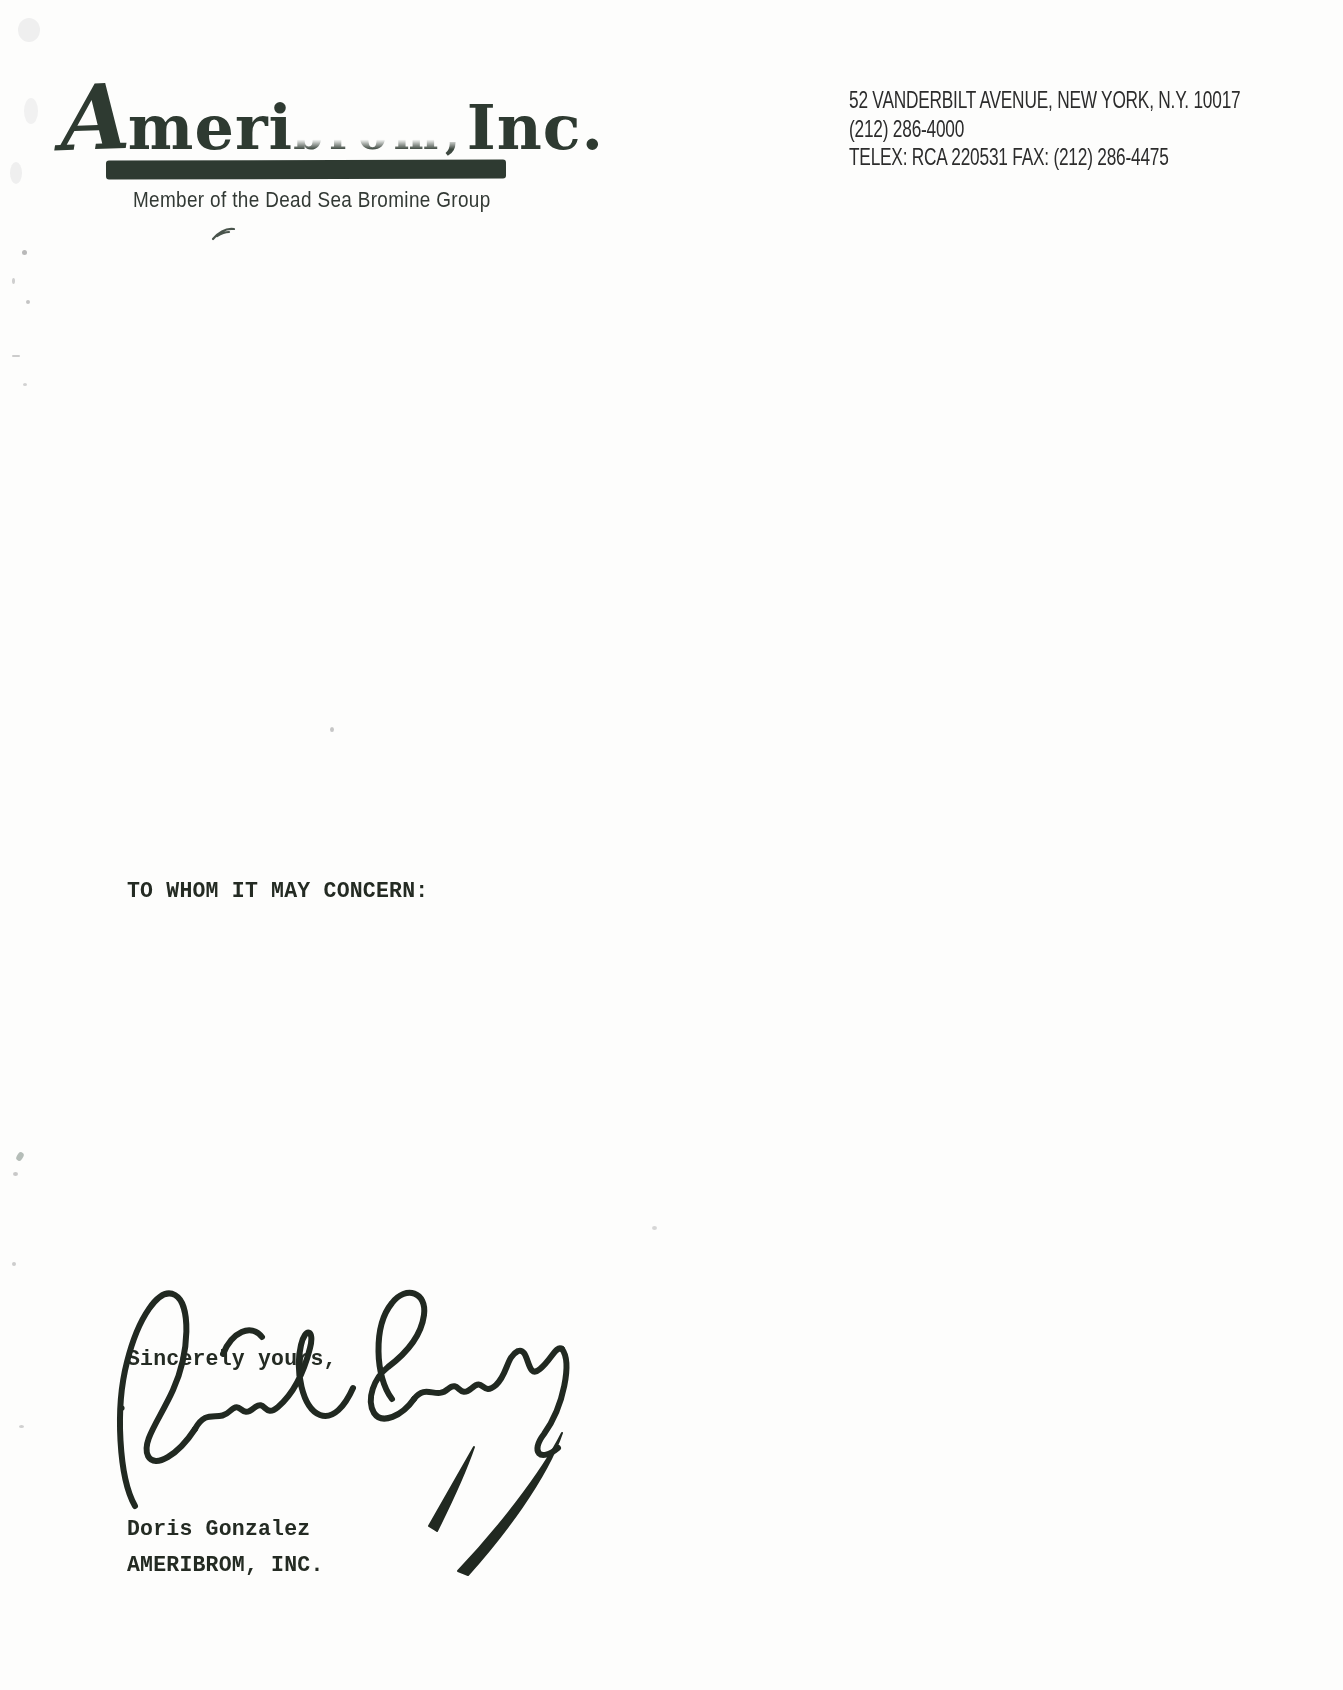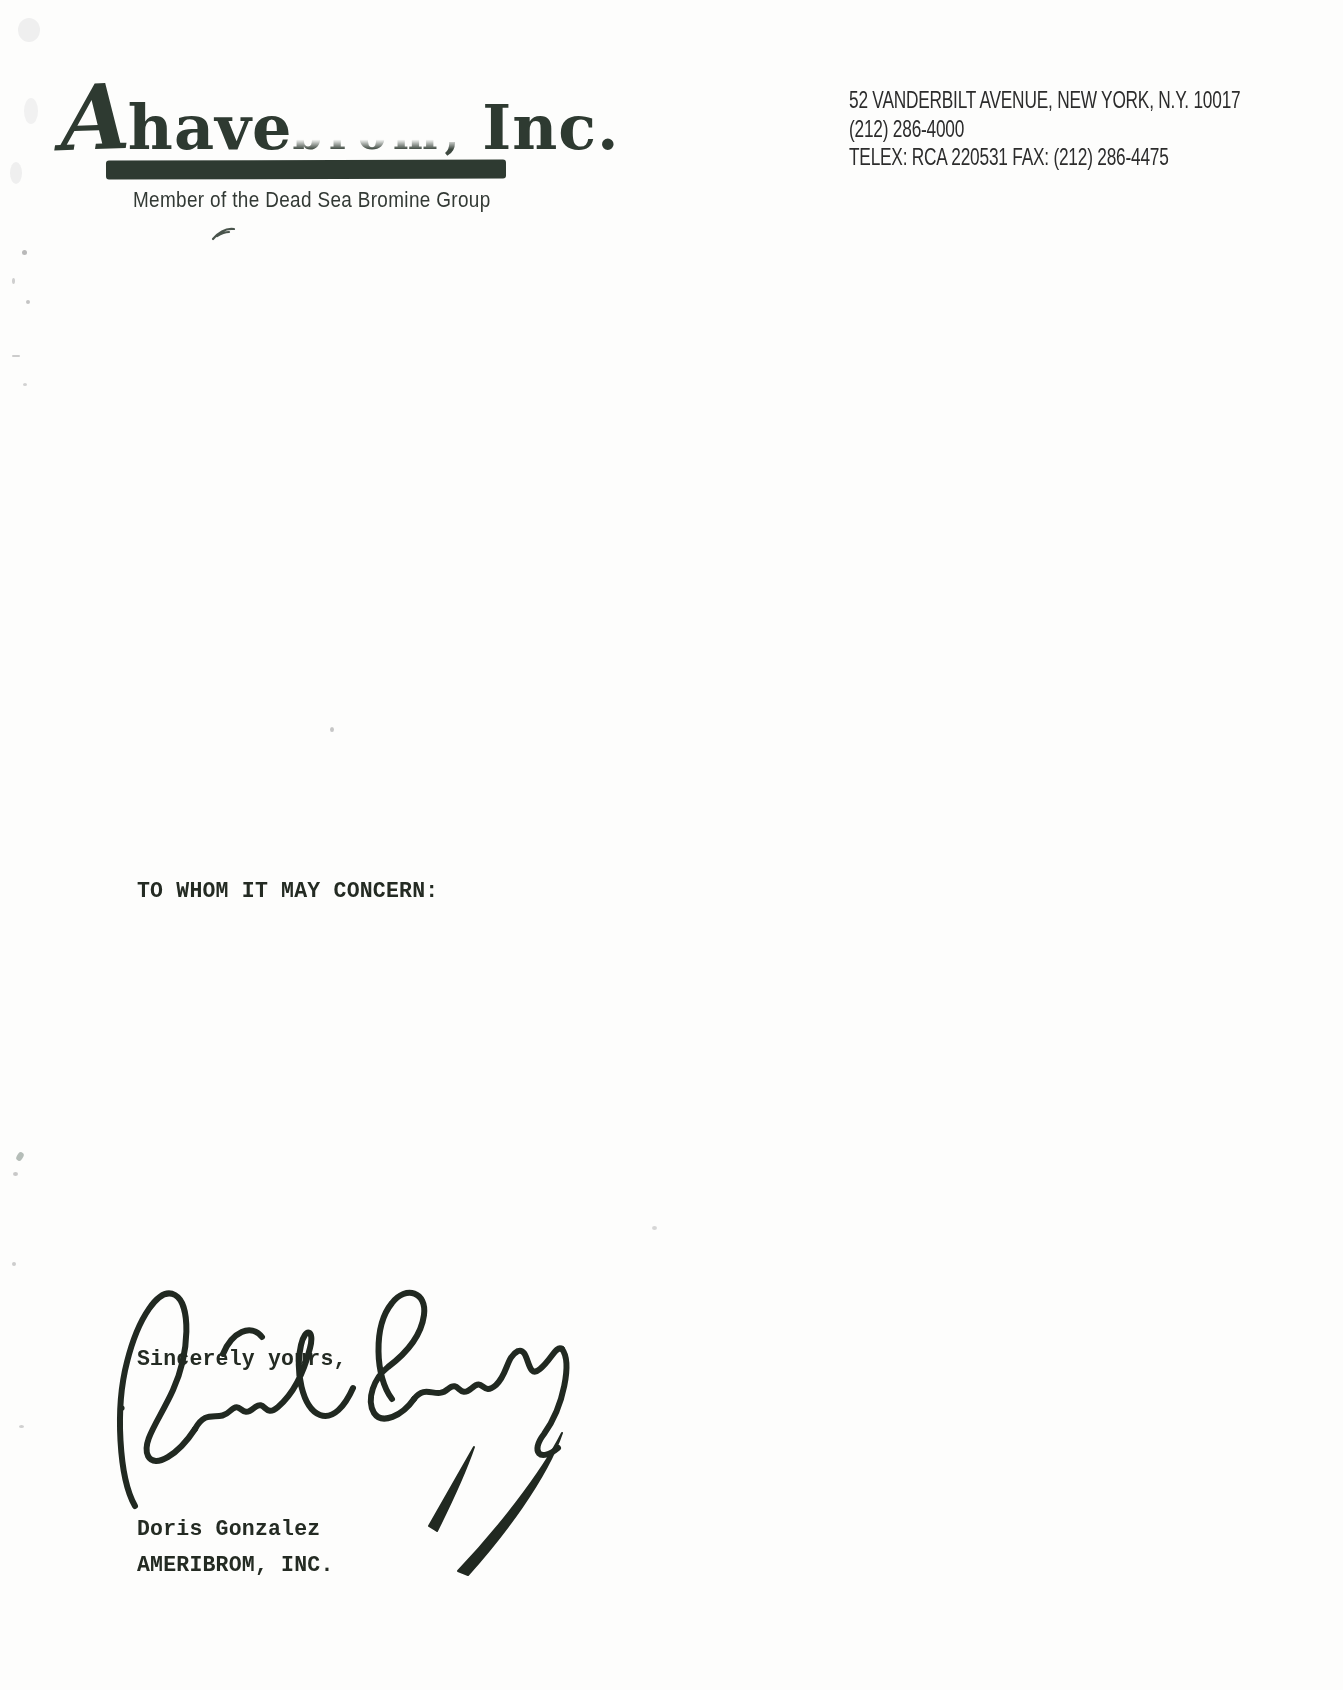--- a/index.html
+++ b/index.html
@@ -20,40 +20,40 @@
   .logo-initial{
     font-size:90px;font-style:italic;display:inline-block;
     transform:rotate(-2deg);letter-spacing:-2px;
   }
   .logo-word{font-size:62px;letter-spacing:1px;}
   .logo-faded{
     font-size:42px;letter-spacing:7px;opacity:.92;filter:blur(.4px);
     -webkit-mask-image:linear-gradient(to bottom,transparent 0 60%,#000 80%,#000 100%);
             mask-image:linear-gradient(to bottom,transparent 0 60%,#000 80%,#000 100%);
   }
-  .logo-inc{margin-left:16px;}
+  .logo-inc{}
   .logo-bar{
     position:absolute;left:106px;top:160px;width:400px;height:19px;
     background:#2e3a31;border-radius:3px;transform:rotate(-.15deg);
   }
   .tagline{
     position:absolute;left:133px;top:188px;
     font-size:21.5px;color:#333a35;letter-spacing:.4px;white-space:nowrap;
     transform:scaleX(.88);transform-origin:left top;
   }
   .pen-mark{position:absolute;left:211px;top:226px;}
   .address-block{
     position:absolute;left:849px;top:86px;
     font-size:24px;line-height:28.5px;color:#2c2c2c;
     letter-spacing:-.3px;white-space:nowrap;
     transform:scaleX(.72);transform-origin:left top;
   }
   
   .tw{
-    position:absolute;left:137px;
+    position:absolute;left:127px;
     font-family:"Liberation Mono",monospace;font-weight:700;
     font-size:21.5px;line-height:43.5px;color:#242b23;
     white-space:pre-wrap;letter-spacing:.2px;
   }
   .salutation{top:870px;}
   .para1{top:948px;}
   .para2{top:1164px;}
   .closing{top:1338px;}
   .typed-name{top:1508px;}
   .typed-company{top:1544px;}
@@ -64,21 +64,21 @@
   .signature path.fill{fill:#212921;stroke:#212921;stroke-width:2;}
   
   .speck{position:absolute;border-radius:50%;}
 </style>
 </head>
 <body>
 
 <div class="page">
 
   <div class="logo-line">
-    <span class="logo-initial">A</span><span class="logo-word">have</span><span class="logo-faded">brom,</span><span class="logo-word logo-inc">Inc.</span>
+    <span class="logo-initial">A</span><span class="logo-word">meri</span><span class="logo-faded">brom,</span><span class="logo-word logo-inc">Inc.</span>
   </div>
   <div class="logo-bar"></div>
   <div class="tagline">Member of the Dead Sea Bromine Group</div>
   <svg class="pen-mark" width="26" height="16" viewBox="0 0 26 16">
     <path d="M2,13 C8,6 16,2 23,3 M6,10 C11,7 15,6 18,6" stroke="#49544c" stroke-width="2.2" fill="none" stroke-linecap="round"></path>
   </svg>
 
   <div class="address-block">
     <div>52 VANDERBILT AVENUE, NEW YORK, N.Y. 10017</div>
     <div>(212) 286-4000</div>

